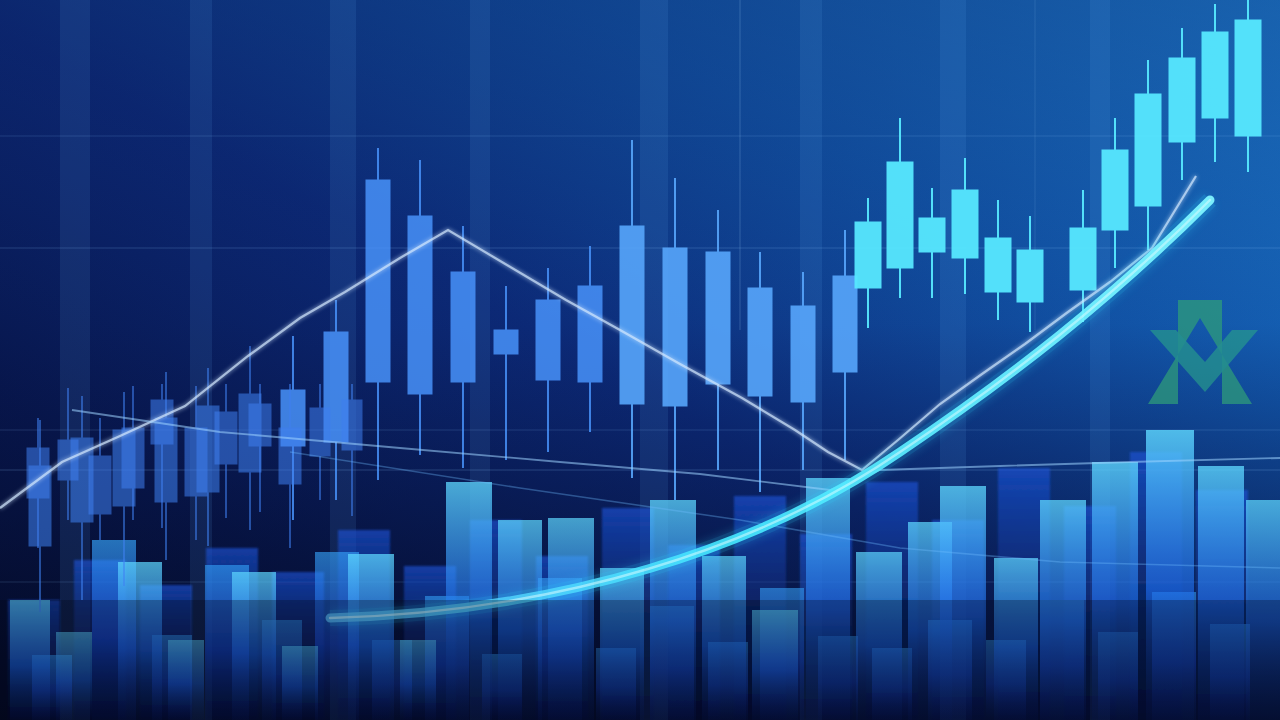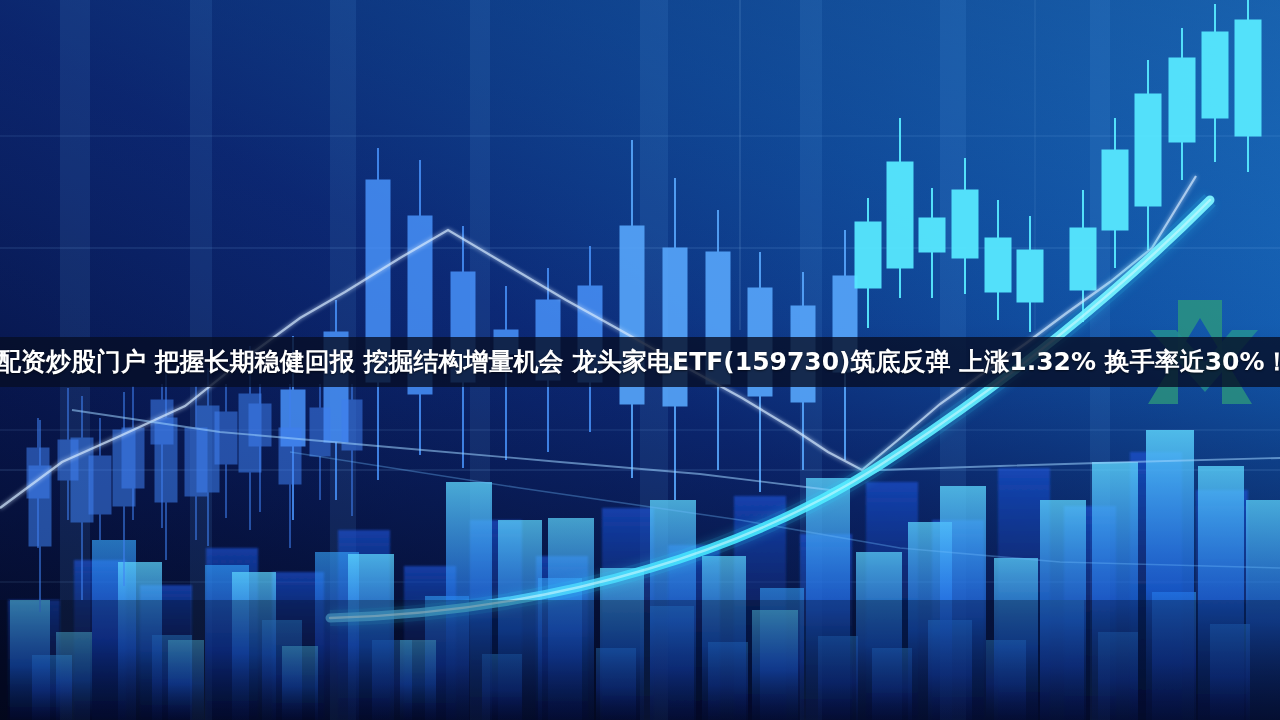--- a/index.html
+++ b/index.html
@@ -410,17 +410,14 @@
 
     <g>
       <path d="M 330 618 C 560 612, 760 548, 900 452 C 1010 378, 1110 300, 1210 200" fill="none" stroke="#2fd8ff" stroke-width="16" opacity="0.22" filter="url(#softGlow)"></path>
       <path d="M 330 618 C 560 612, 760 548, 900 452 C 1010 378, 1110 300, 1210 200" fill="none" stroke="url(#curveGrad)" stroke-width="9" stroke-linecap="round" opacity="0.95"></path>
       <path d="M 330 618 C 560 612, 760 548, 900 452 C 1010 378, 1110 300, 1210 200" fill="none" stroke="#d9fbff" stroke-width="2.4" stroke-linecap="round" opacity="0.55"></path>
     </g>
 
     <rect x="0" y="600" width="1280" height="120" fill="#02061c" opacity="0.30"></rect>
   </svg>
 
-  <div id="headline-band">
-    <span id="headline-text">配资炒股门户 把握长期稳健回报 挖掘结构增量机会 龙头家电ETF(159730)筑底反弹 上涨1.32% 换手率近30%！</span>
-  </div>
 
 </div>
 
 </body></html>

